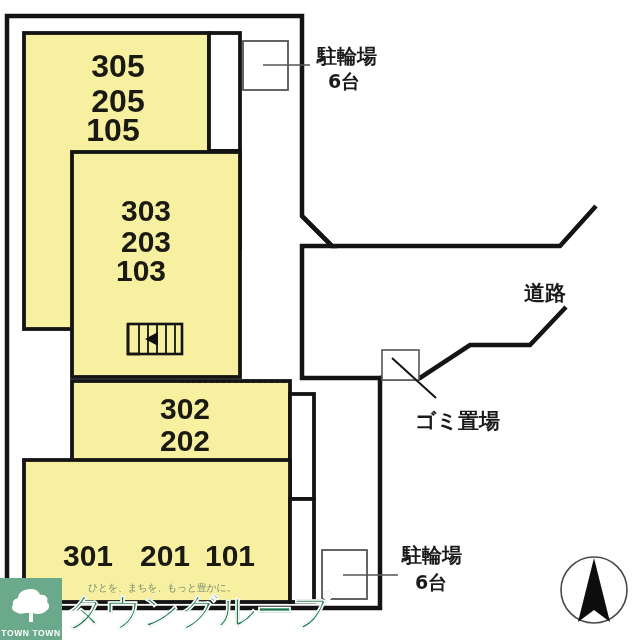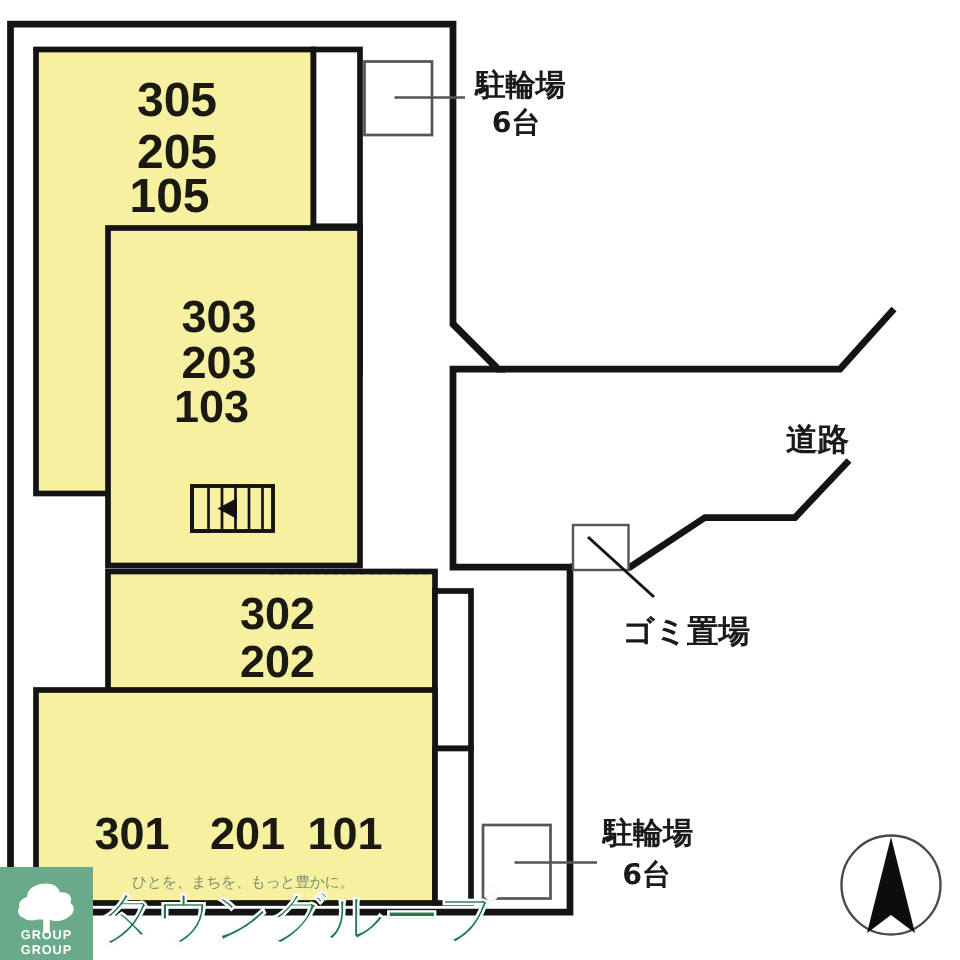--- a/index.html
+++ b/index.html
@@ -205,21 +205,21 @@
 
   <div id="logo-bar">
     <div id="logo-mark">
       <svg class="tree" viewBox="0 0 44 36">
         <path d="M22 2 C14 2 9 6 9 11 C5 12 3 15 4 18 C2 20 3 24 7 25
                  C9 27 13 27 16 26 L20 26 L20 34 L24 34 L24 26
                  C28 28 34 27 37 24 C41 22 41 17 38 15
                  C40 11 36 7 31 8 C30 4 26 2 22 2 Z" fill="#ffffff"></path>
         <rect x="20" y="22" width="4" height="13" fill="#ffffff"></rect>
       </svg>
-      <div class="brand-en">GROUP GROUP</div>
+      <div class="brand-en">TOWN TOWN</div>
     </div>
     <div id="logo-text">
       <div id="tagline">ひとを、まちを、もっと豊かに。</div>
       <div id="brand-jp">タウングループ</div>
     </div>
   </div>
 
 </div>
 
 </body></html>

